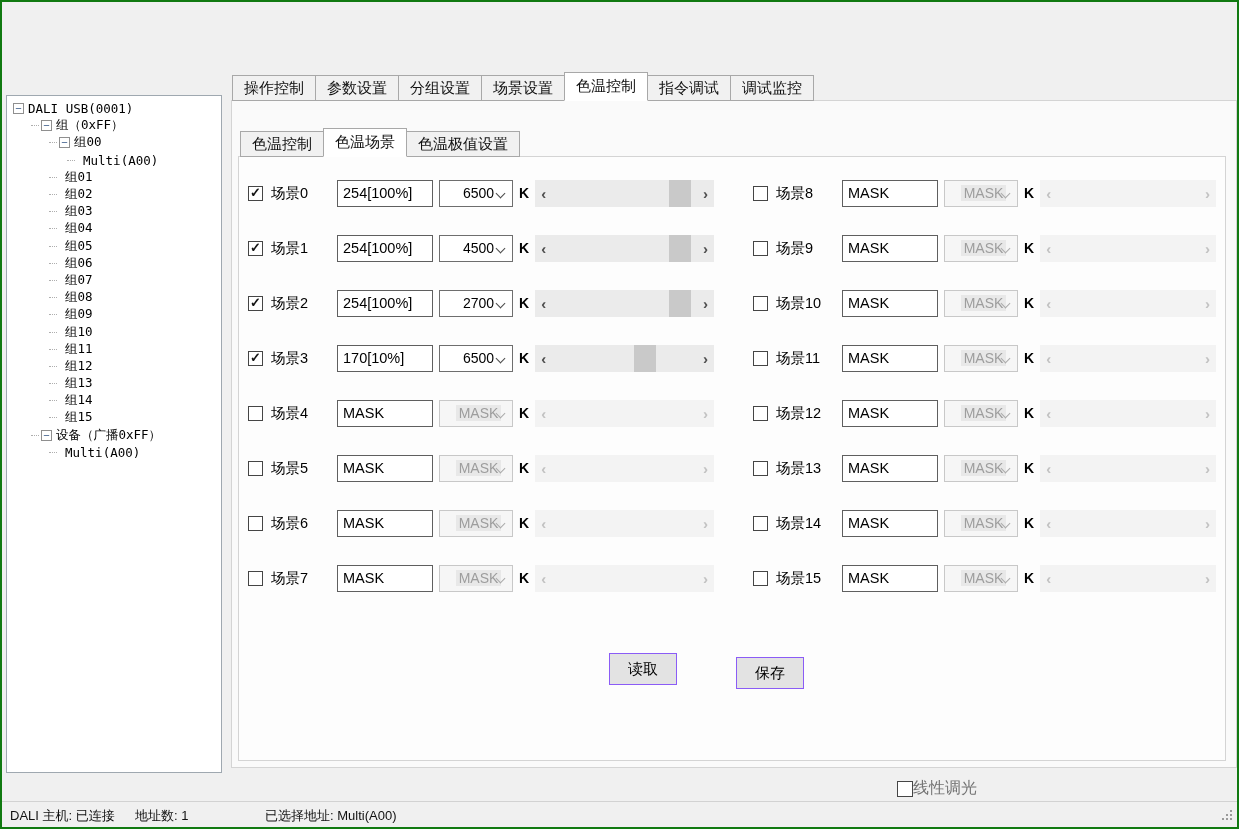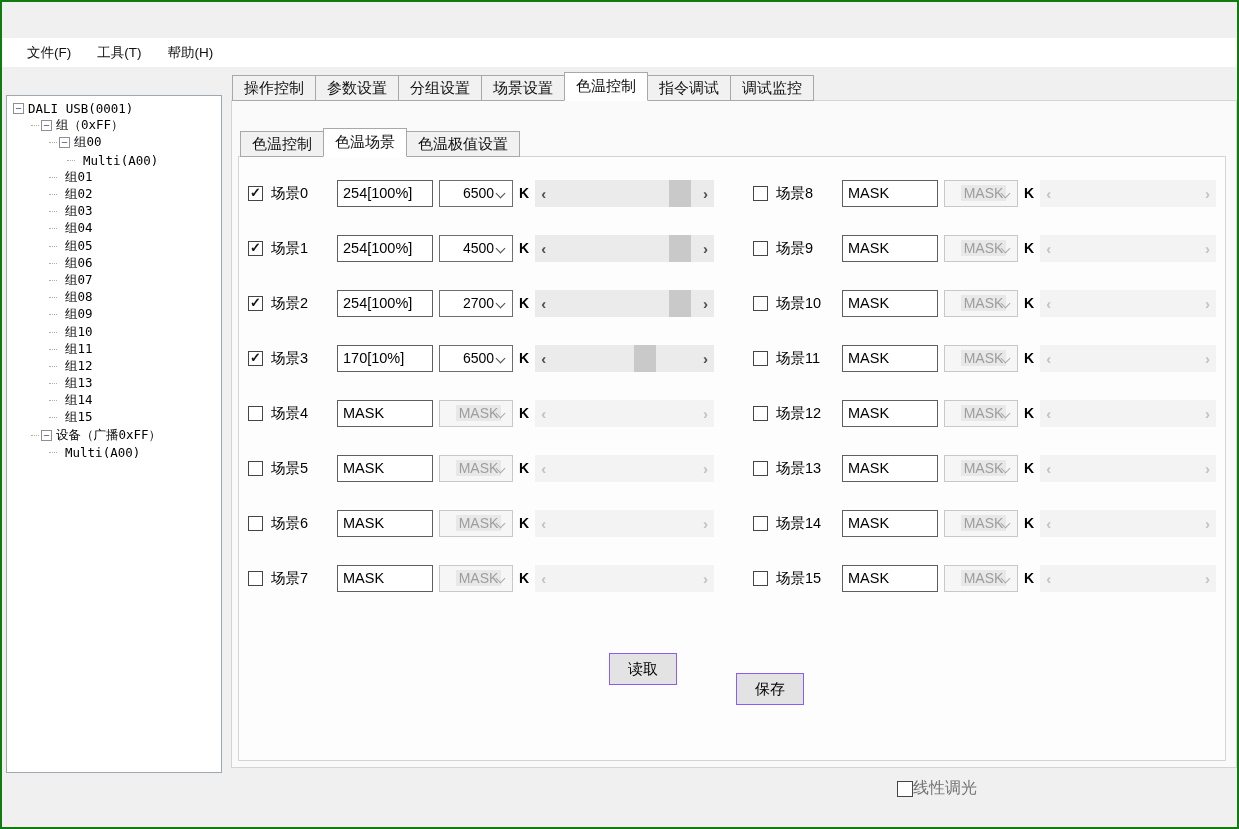--- a/index.html
+++ b/index.html
@@ -77,55 +77,40 @@
   
   .scene-row.dis .combo { border-color:#c8c8c8; background:#f6f6f6; }
   .scene-row.dis .combo-val { color:#9d9d9d; background:#e8e8e8; padding:1px 3px; }
   .scene-row.dis .chev { border-color:#ababab; }
   .scene-row.dis .hscroll { background:#f3f3f3; }
   .scene-row.dis .arr { color:#c2c2c2; }
   
   .btn { position:absolute; width:68px; height:32px; background:#e3e3e3; border:1px solid #8b5cf6;
     display:flex; align-items:center; justify-content:center; font-size:15px; color:#000; cursor:default;margin-top:16px; }
   .btn-read { left:370px; top:480px; }
-  .btn-save { left:497px; top:500px; }
+  .btn-save { left:497px; top:484px; }
   
   .linear-dim { position:absolute; left:895px; top:776px; display:flex; align-items:center; }
   .linear-dim .cb { width:16px; height:16px; }
   .linear-dim-label { font-size:16px; color:#737373; }
   
   .statusbar { position:absolute; left:0; right:0; bottom:0; height:26px; background:#f0f0f0;
     border-top:1px solid #d2d2d2; font-size:13px; color:#111; }
   .status-item { position:absolute; top:5px; }
   .st-host { left:8px; } .st-count { left:133px; } .st-addr { left:263px; }
   .grip { position:absolute; right:5px; bottom:5px; width:12px; height:12px; }
   .grip::before { content:""; position:absolute; right:0; top:0; width:2px; height:2px; background:#9a9a9a;
     box-shadow:0 4px #9a9a9a, -4px 4px #9a9a9a, 0 8px #9a9a9a, -4px 8px #9a9a9a, -8px 8px #9a9a9a; }
 </style>
 </head>
 <body>
 
 <div class="window">
 
 
-  <div class="menubar">
-
-      <div class="menu-item">
-        <span>文件(F)</span>
-      </div>
-
-      <div class="menu-item">
-        <span>工具(T)</span>
-      </div>
-
-      <div class="menu-item">
-        <span>帮助(H)</span>
-      </div>
-
-  </div>
 
   <div class="tree-panel">
 
       <div class="tree-row depth-0">
         <span class="expander">
           <span class="minus">−</span>
         </span>
         <span class="tree-label">DALI USB(0001)</span>
       </div>
 
@@ -562,14 +547,20 @@
 
     <button class="btn btn-read">读取</button>
     <button class="btn btn-save">保存</button>
   </div>
 
   <div class="linear-dim">
     <span class="cb"></span>
     <span class="linear-dim-label">线性调光</span>
   </div>
 
+  <div class="statusbar">
+    <span class="status-item st-host">DALI 主机: 已连接</span>
+    <span class="status-item st-count">地址数: 1</span>
+    <span class="status-item st-addr">已选择地址: Multi(A00)</span>
+    <span class="grip"></span>
+  </div>
 
 </div>
 
 </body></html>

